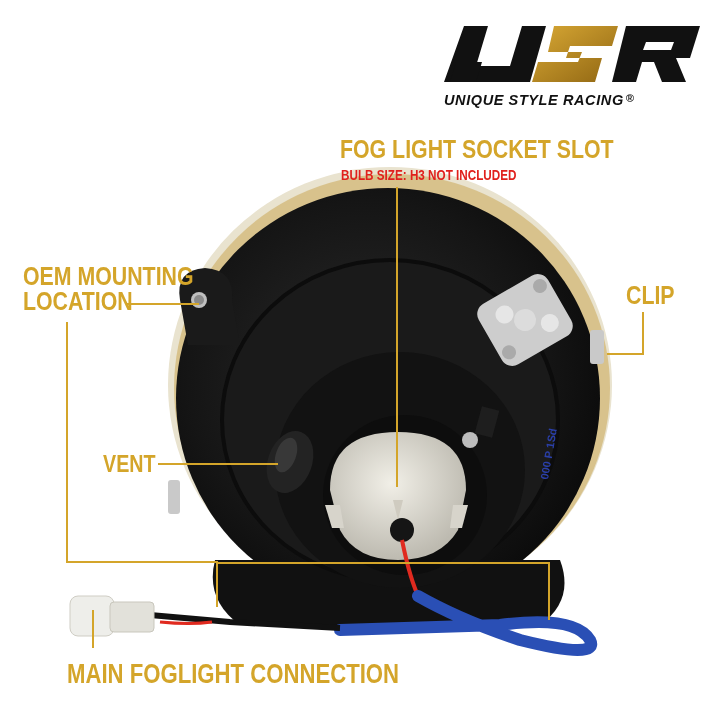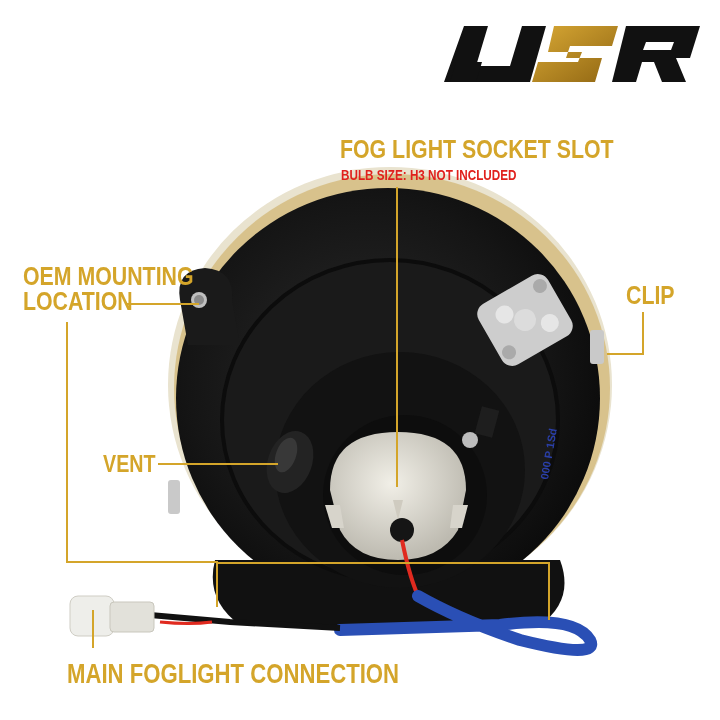--- a/index.html
+++ b/index.html
@@ -23,20 +23,23 @@
       <linearGradient id="gold" x1="0" y1="0" x2="1" y2="1">
         <stop offset="0" stop-color="#d9a935"></stop>
         <stop offset="1" stop-color="#8f6512"></stop>
       </linearGradient>
     </defs>
     <polygon points="112,4 176,4 170,24 128,24 124,36 160,36 153,60 90,60 96,40 136,40 140,30 106,30" fill="url(#gold)"></polygon>
 
     <polygon points="184,4 258,4 248,36 234,36 244,60 220,60 212,40 200,40 194,60 170,60" fill="#111"></polygon>
     <polygon points="204,20 232,20 229,28 201,28" fill="#ffffff"></polygon>
   </svg>
+  <div class="abs logo-sub" style="left:2px;top:70px;">
+    <span>UNIQUE STYLE RACING</span><span style="font-size:11px;vertical-align:top;margin-left:2px;">®</span>
+  </div>
 </div>
 
 <svg class="abs" width="720" height="720" viewBox="0 0 720 720" style="left:0;top:0;">
   <defs>
     <radialGradient id="housing" cx="0.45" cy="0.45" r="0.6">
       <stop offset="0" stop-color="#2a2a2a"></stop>
       <stop offset="0.7" stop-color="#151515"></stop>
       <stop offset="1" stop-color="#0a0a0a"></stop>
     </radialGradient>
     <radialGradient id="socket" cx="0.45" cy="0.4" r="0.6">

